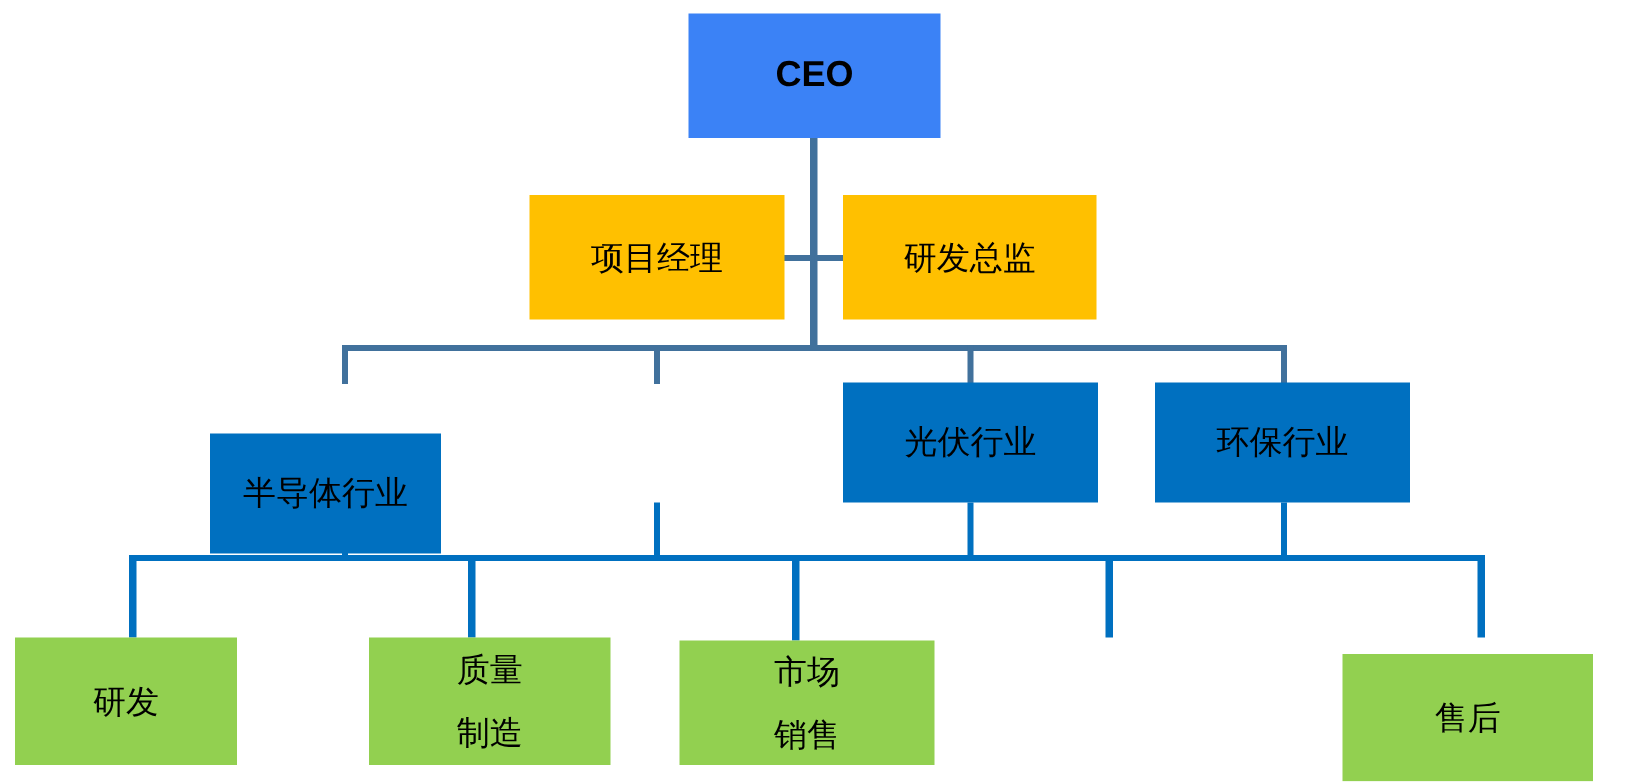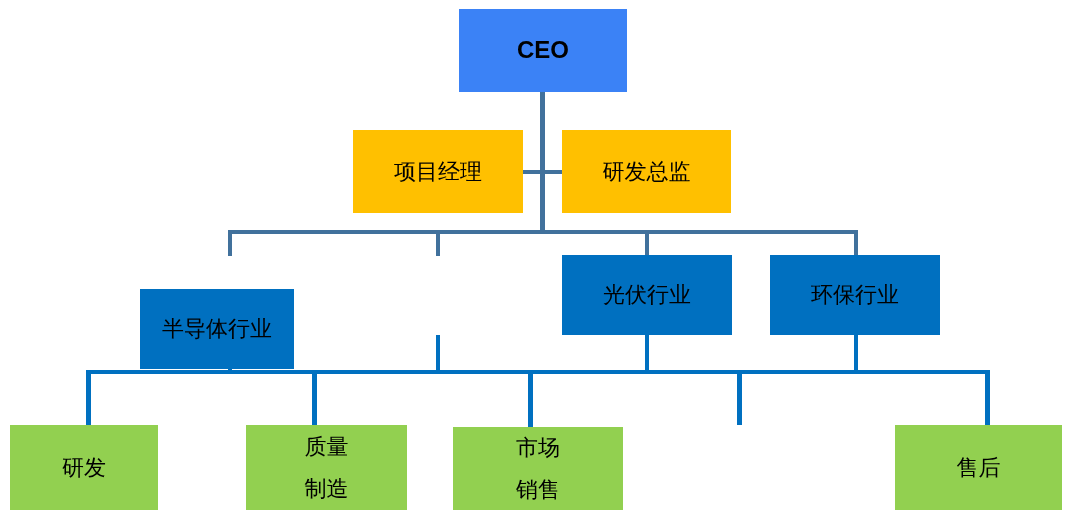--- a/index.html
+++ b/index.html
@@ -91,17 +91,17 @@
     <span class="line">研发</span>
   </div>
   <div class="node lv4 two-line" style="left:235px; top:425px; width:161px; height:85px;margin-left:11px;">
     <span class="line">质量</span>
     <span class="line">制造</span>
   </div>
   <div class="node lv4 two-line" style="left:453px; top:427px; width:170px; height:83px;">
     <span class="line">市场</span>
     <span class="line">销售</span>
   </div>
-  <div class="node lv4" style="left:895px; top:425px; width:167px; height:85px;">
+  <div class="node lv4" style="left:895px; top:436px; width:167px; height:85px;">
     <span class="line">售后</span>
   </div>
 
 </div>
 
 </body></html>

